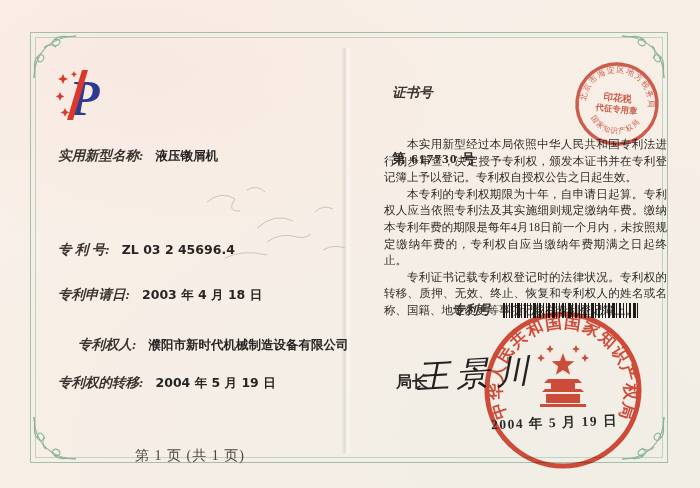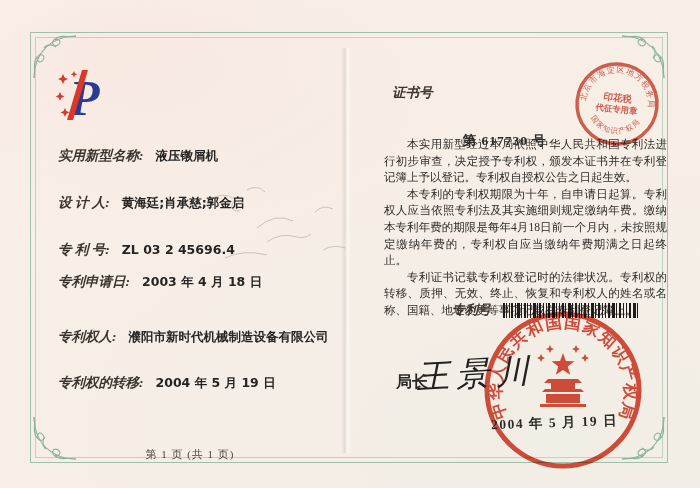--- a/index.html
+++ b/index.html
@@ -24,25 +24,25 @@
     background:linear-gradient(90deg,rgba(0,0,0,0) 0%,rgba(140,118,106,.16) 40%,rgba(255,255,255,.5) 62%,rgba(0,0,0,0) 100%);}
   
   .title-row{position:absolute;left:56px;top:68px;display:flex;align-items:center;gap:8px;z-index:3;}
   .logo{width:54px;height:54px;}
   .logo svg{width:100%;height:100%;display:block;}
   .title-text{color:#d93729;font-weight:700;font-size:27px;letter-spacing:3px;white-space:nowrap;}
   
   .field{position:absolute;left:58px;white-space:nowrap;z-index:3;}
   .field-label{font-style:italic;font-weight:700;font-size:13.5px;color:#3b3530;}
   .field-value{font-family:"DejaVu Sans",sans-serif;font-size:12.5px;font-weight:700;color:#262524;margin-left:8px;}
-  .f0{top:146px;} .f1{top:193px;} .f2{top:240px;} .f3{top:272px;} .f4{top:327px;} .f5{top:373px;}
+  .f0{top:146px;} .f1{top:193px;} .f2{top:240px;} .f3{top:285px;} .f4{top:335px;margin-left:20px;} .f5{top:373px;}
   .page-footer{position:absolute;left:90px;top:447px;width:200px;text-align:center;
-    font-size:11px;color:#4c463f;letter-spacing:1px;z-index:3;}
-  
-  .certno-row{position:absolute;left:392px;top:84px;display:flex;gap:30px;z-index:3;}
+    font-size:14px;color:#4c463f;letter-spacing:1px;z-index:3;}
+  
+  .certno-row{position:absolute;left:392px;top:84px;display:flex;z-index:3;flex-direction:column;}
   .certno-label{font-style:italic;font-weight:700;font-size:13.5px;color:#3b3530;}
   .certno-value{font-size:13.5px;font-weight:700;color:#2a2928;letter-spacing:1px;margin-top:48px;}
   .body{position:absolute;left:384px;top:136px;width:283px;z-index:3;
     text-align:justify;font-size:11.5px;line-height:16.6px;color:#2e2c29;}
   .body p{margin:0;text-indent:2em;}
   .patentno-row{position:absolute;left:452px;top:301px;display:flex;align-items:center;gap:12px;z-index:3;}
   .patentno-label{font-style:italic;font-weight:700;font-size:13px;color:#3b3530;white-space:nowrap;}
   .barcode{width:136px;height:15px;}
   .signer{position:absolute;left:396px;top:372px;z-index:3;font-weight:700;font-size:16px;color:#2c2a28;}
   .sig-name{position:absolute;left:416px;top:352px;z-index:3;font-size:33px;font-style:italic;
@@ -124,24 +124,20 @@
         <path d="M4 24 l1.4 3 3 1.4 -3 1.4 -1.4 3 -1.4 -3 -3 -1.4 3 -1.4 z" fill="#d8392b"></path>
         <path d="M9 40 l1.4 3 3 1.4 -3 1.4 -1.4 3 -1.4 -3 -3 -1.4 3 -1.4 z" fill="#d8392b"></path>
         <path d="M18 3 l1 2.2 2.2 1 -2.2 1 -1 2.2 -1 -2.2 -2.2 -1 2.2 -1 z" fill="#d8392b"></path>
       </svg>
     </span>
   </div>
 
   <div class="field f0">
     <span class="field-label">实用新型名称:</span>
     <span class="field-value">液压镦屑机</span>
-  </div>
-  <div class="field f1">
-    <span class="field-label">设 计 人:</span>
-    <span class="field-value">黄海廷;肖承慈;郭金启</span>
   </div>
   <div class="field f2">
     <span class="field-label">专 利 号:</span>
     <span class="field-value">ZL 03 2 45696.4</span>
   </div>
   <div class="field f3">
     <span class="field-label">专利申请日:</span>
     <span class="field-value">2003 年 4 月 18 日</span>
   </div>
   <div class="field f4">

